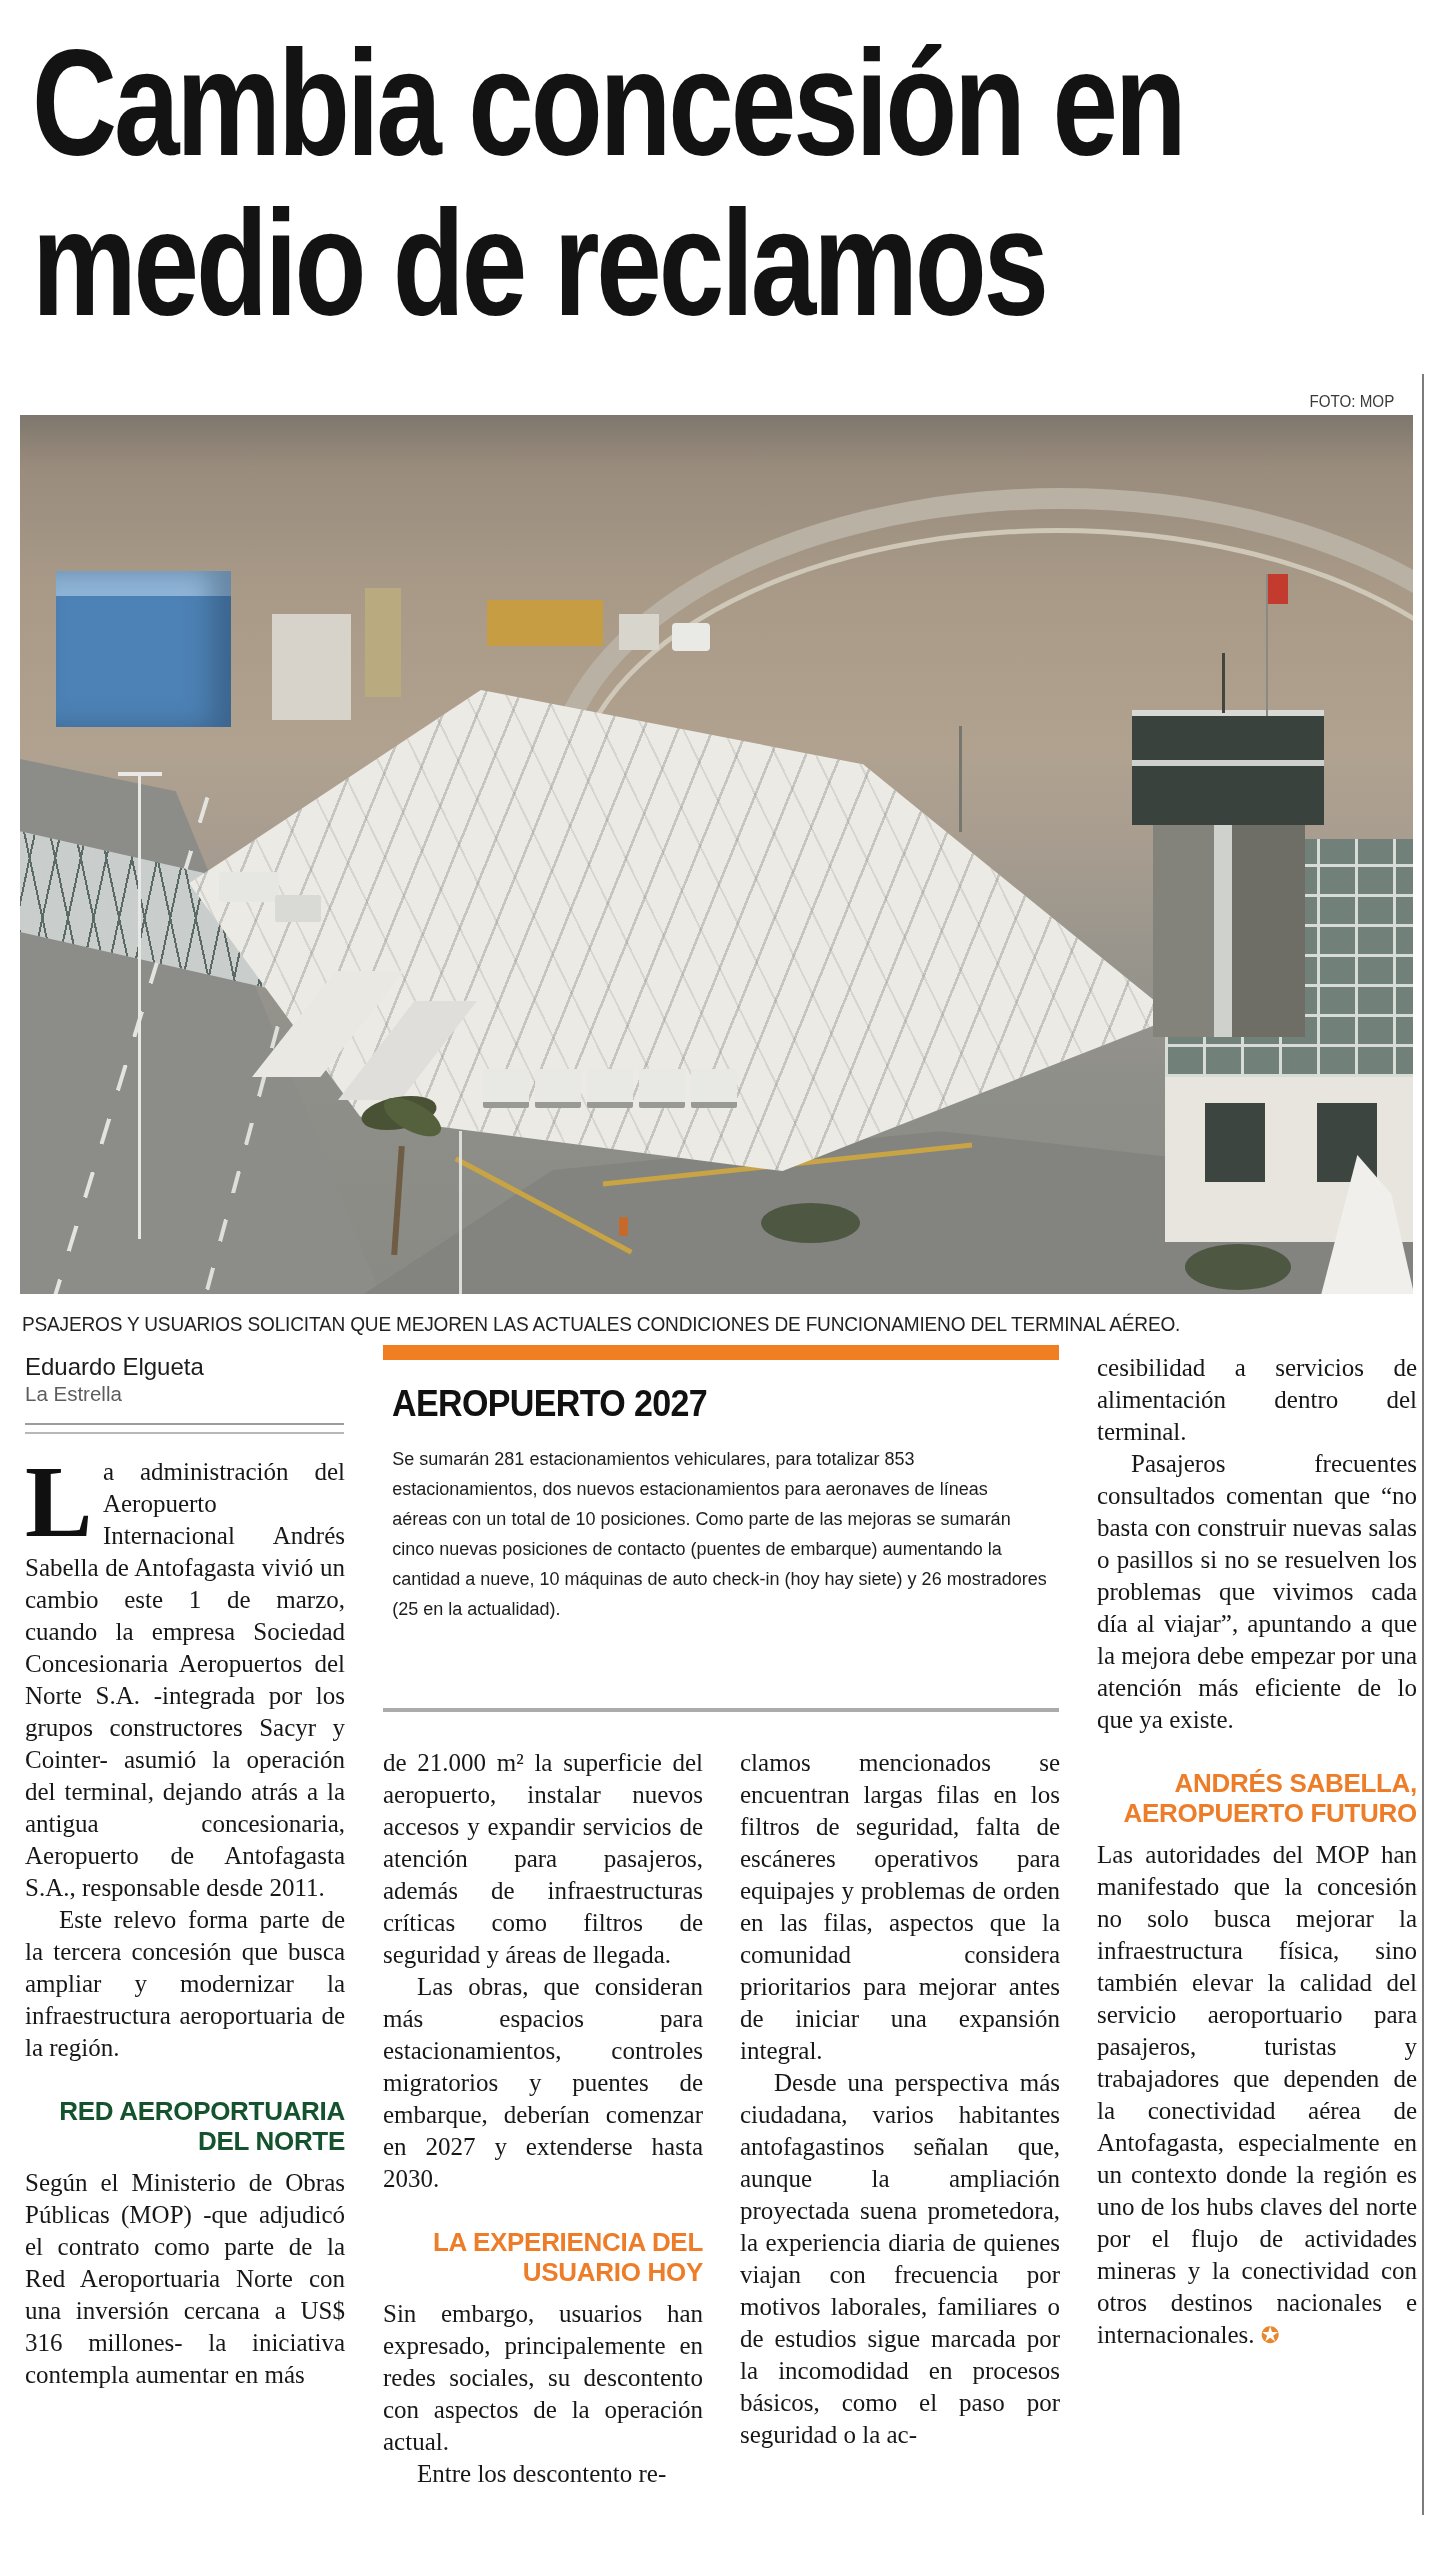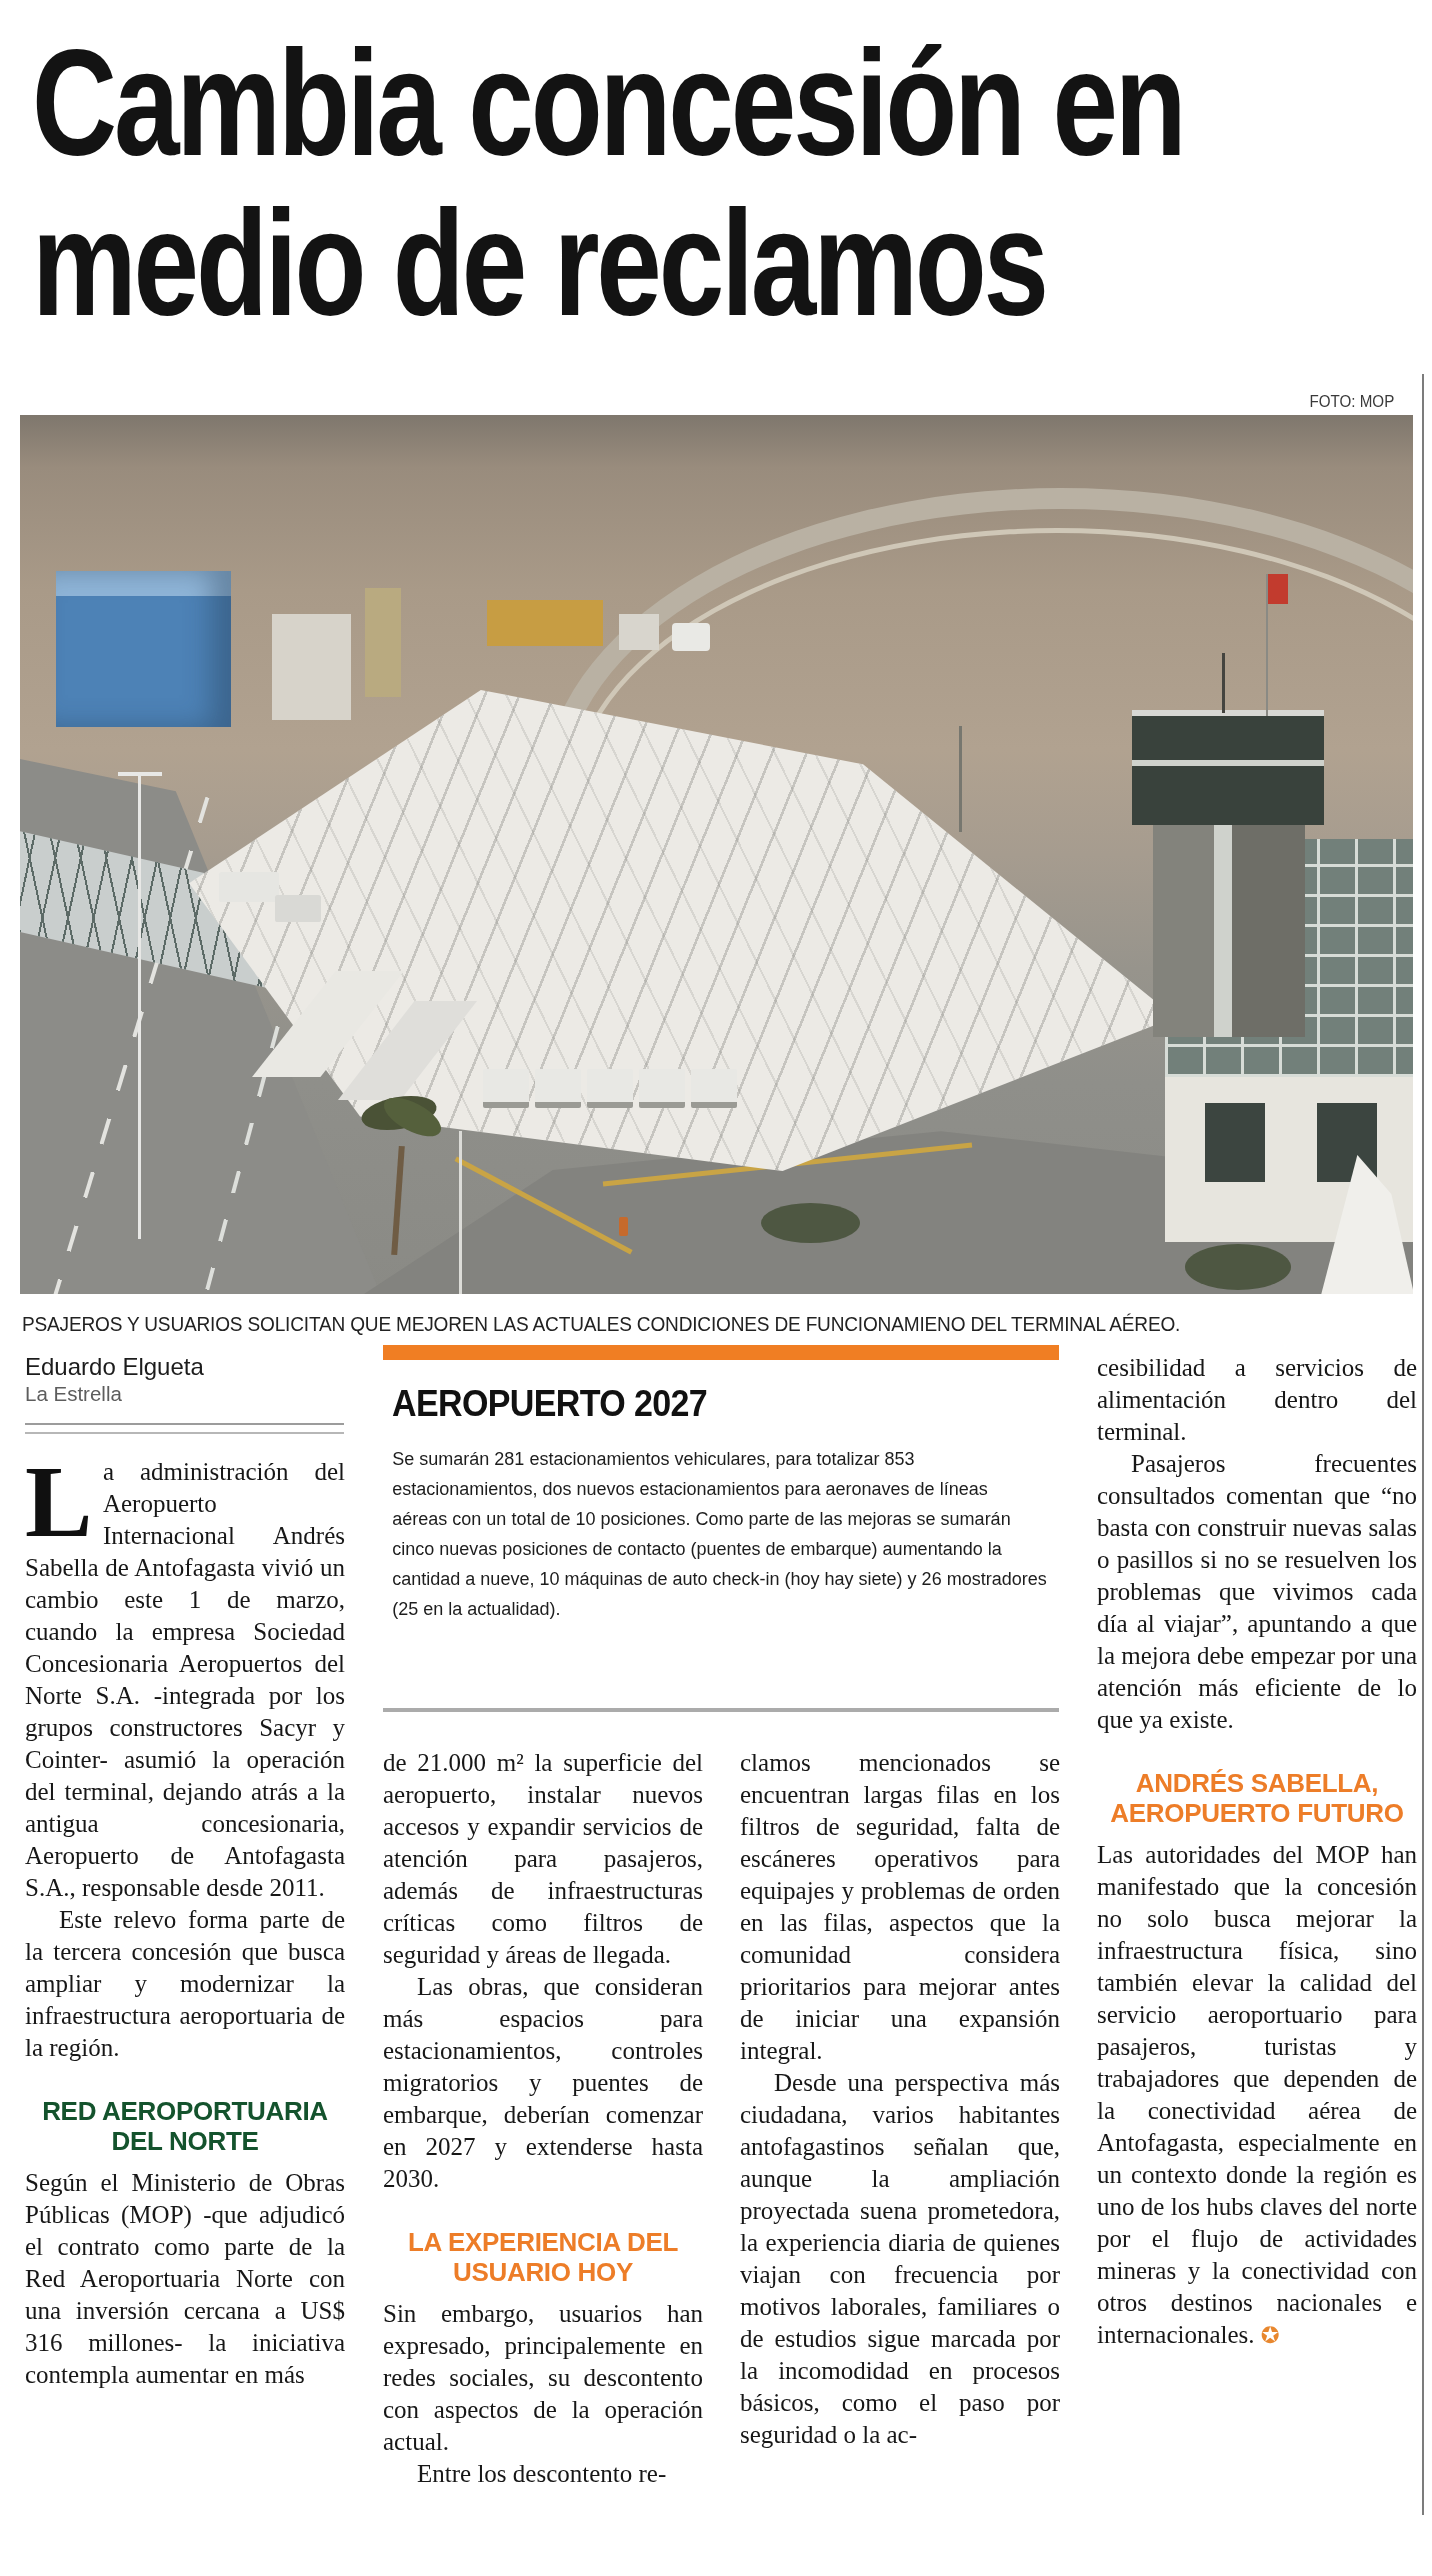--- a/index.html
+++ b/index.html
@@ -92,21 +92,21 @@
   
   .col{width:320px;font-size:25px;line-height:32px;text-align:justify;color:#171717;}
   .col p{margin:0;}
   .ind{text-indent:34px;}
   .byline-name{font-family:"Liberation Sans",sans-serif;font-weight:400;font-size:24px;line-height:29px;color:#1c1c1c;}
   .byline-outlet{font-family:"Liberation Sans",sans-serif;font-size:20.5px;line-height:25px;color:#5d5d5d;}
   .byline-rule{width:319px;height:6.6px;margin:17px 0 22.5px;border-top:2.6px solid #9c9c9c;border-bottom:2.6px solid #b7b7b7;}
   .dropcap{float:left;font-family:"Liberation Serif",serif;font-weight:700;
            font-size:101px;line-height:78px;margin:6.6px 10.6px 0 0;color:#101010;}
   .sec-h{font-family:"Liberation Sans",sans-serif;font-weight:700;font-size:26px;line-height:30px;
-         color:#ED7D28;margin:32px 0 10.6px;letter-spacing:-0.3px;text-align:center;}
+         color:#ED7D28;margin:32px 0 10.6px;letter-spacing:-0.3px;text-align:right;}
   .endmark{color:#E8872E;font-size:22.5px;font-family:"DejaVu Sans",sans-serif;}
 
   
   .infobox{left:383px;top:1345px;width:676px;height:363px;background:#fff;border-bottom:4px solid #ababab;}
   .infobox-bar{position:absolute;left:0;top:0;width:100%;height:14.6px;}
   .infobox-title{position:absolute;left:9.3px;top:38px;font-family:"Liberation Sans",sans-serif;
                  font-weight:700;font-size:37px;color:#111;letter-spacing:-0.7px;
                  transform:scaleX(0.92);transform-origin:left top;white-space:nowrap;}
   .infobox-body{position:absolute;left:9.3px;top:99px;width:655px;
                 font-family:"Liberation Sans",sans-serif;font-size:18px;line-height:30px;

